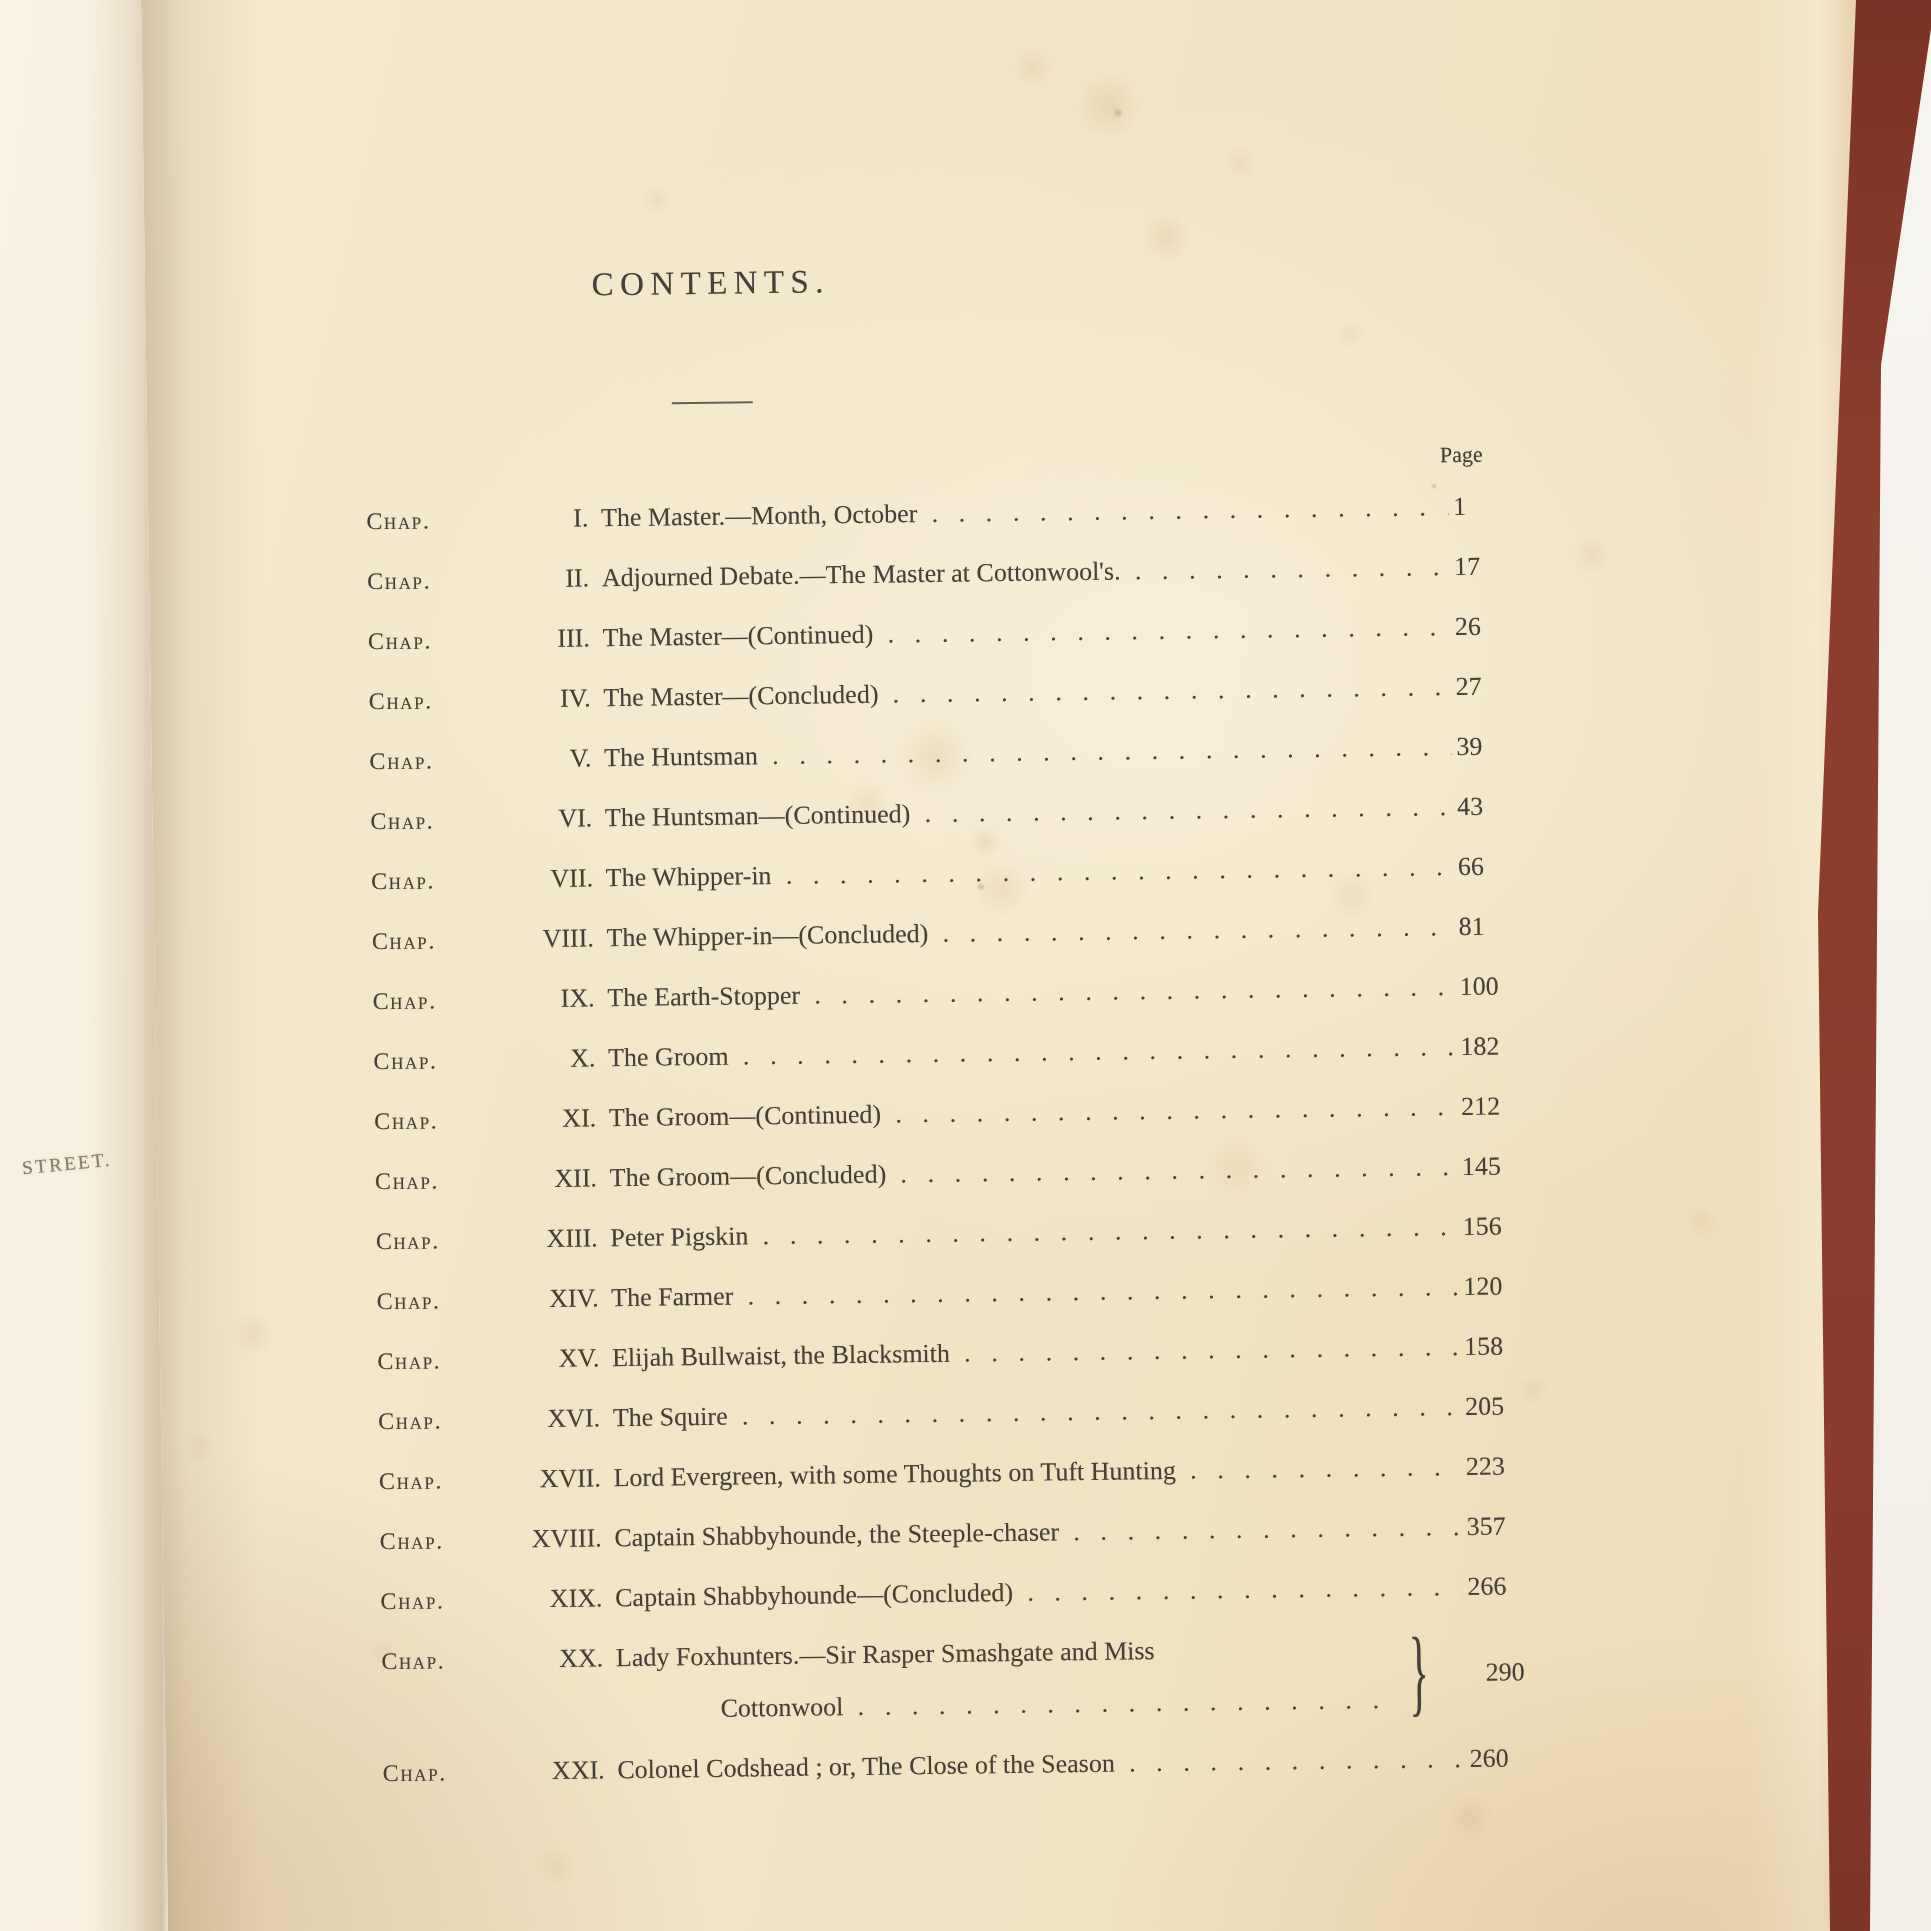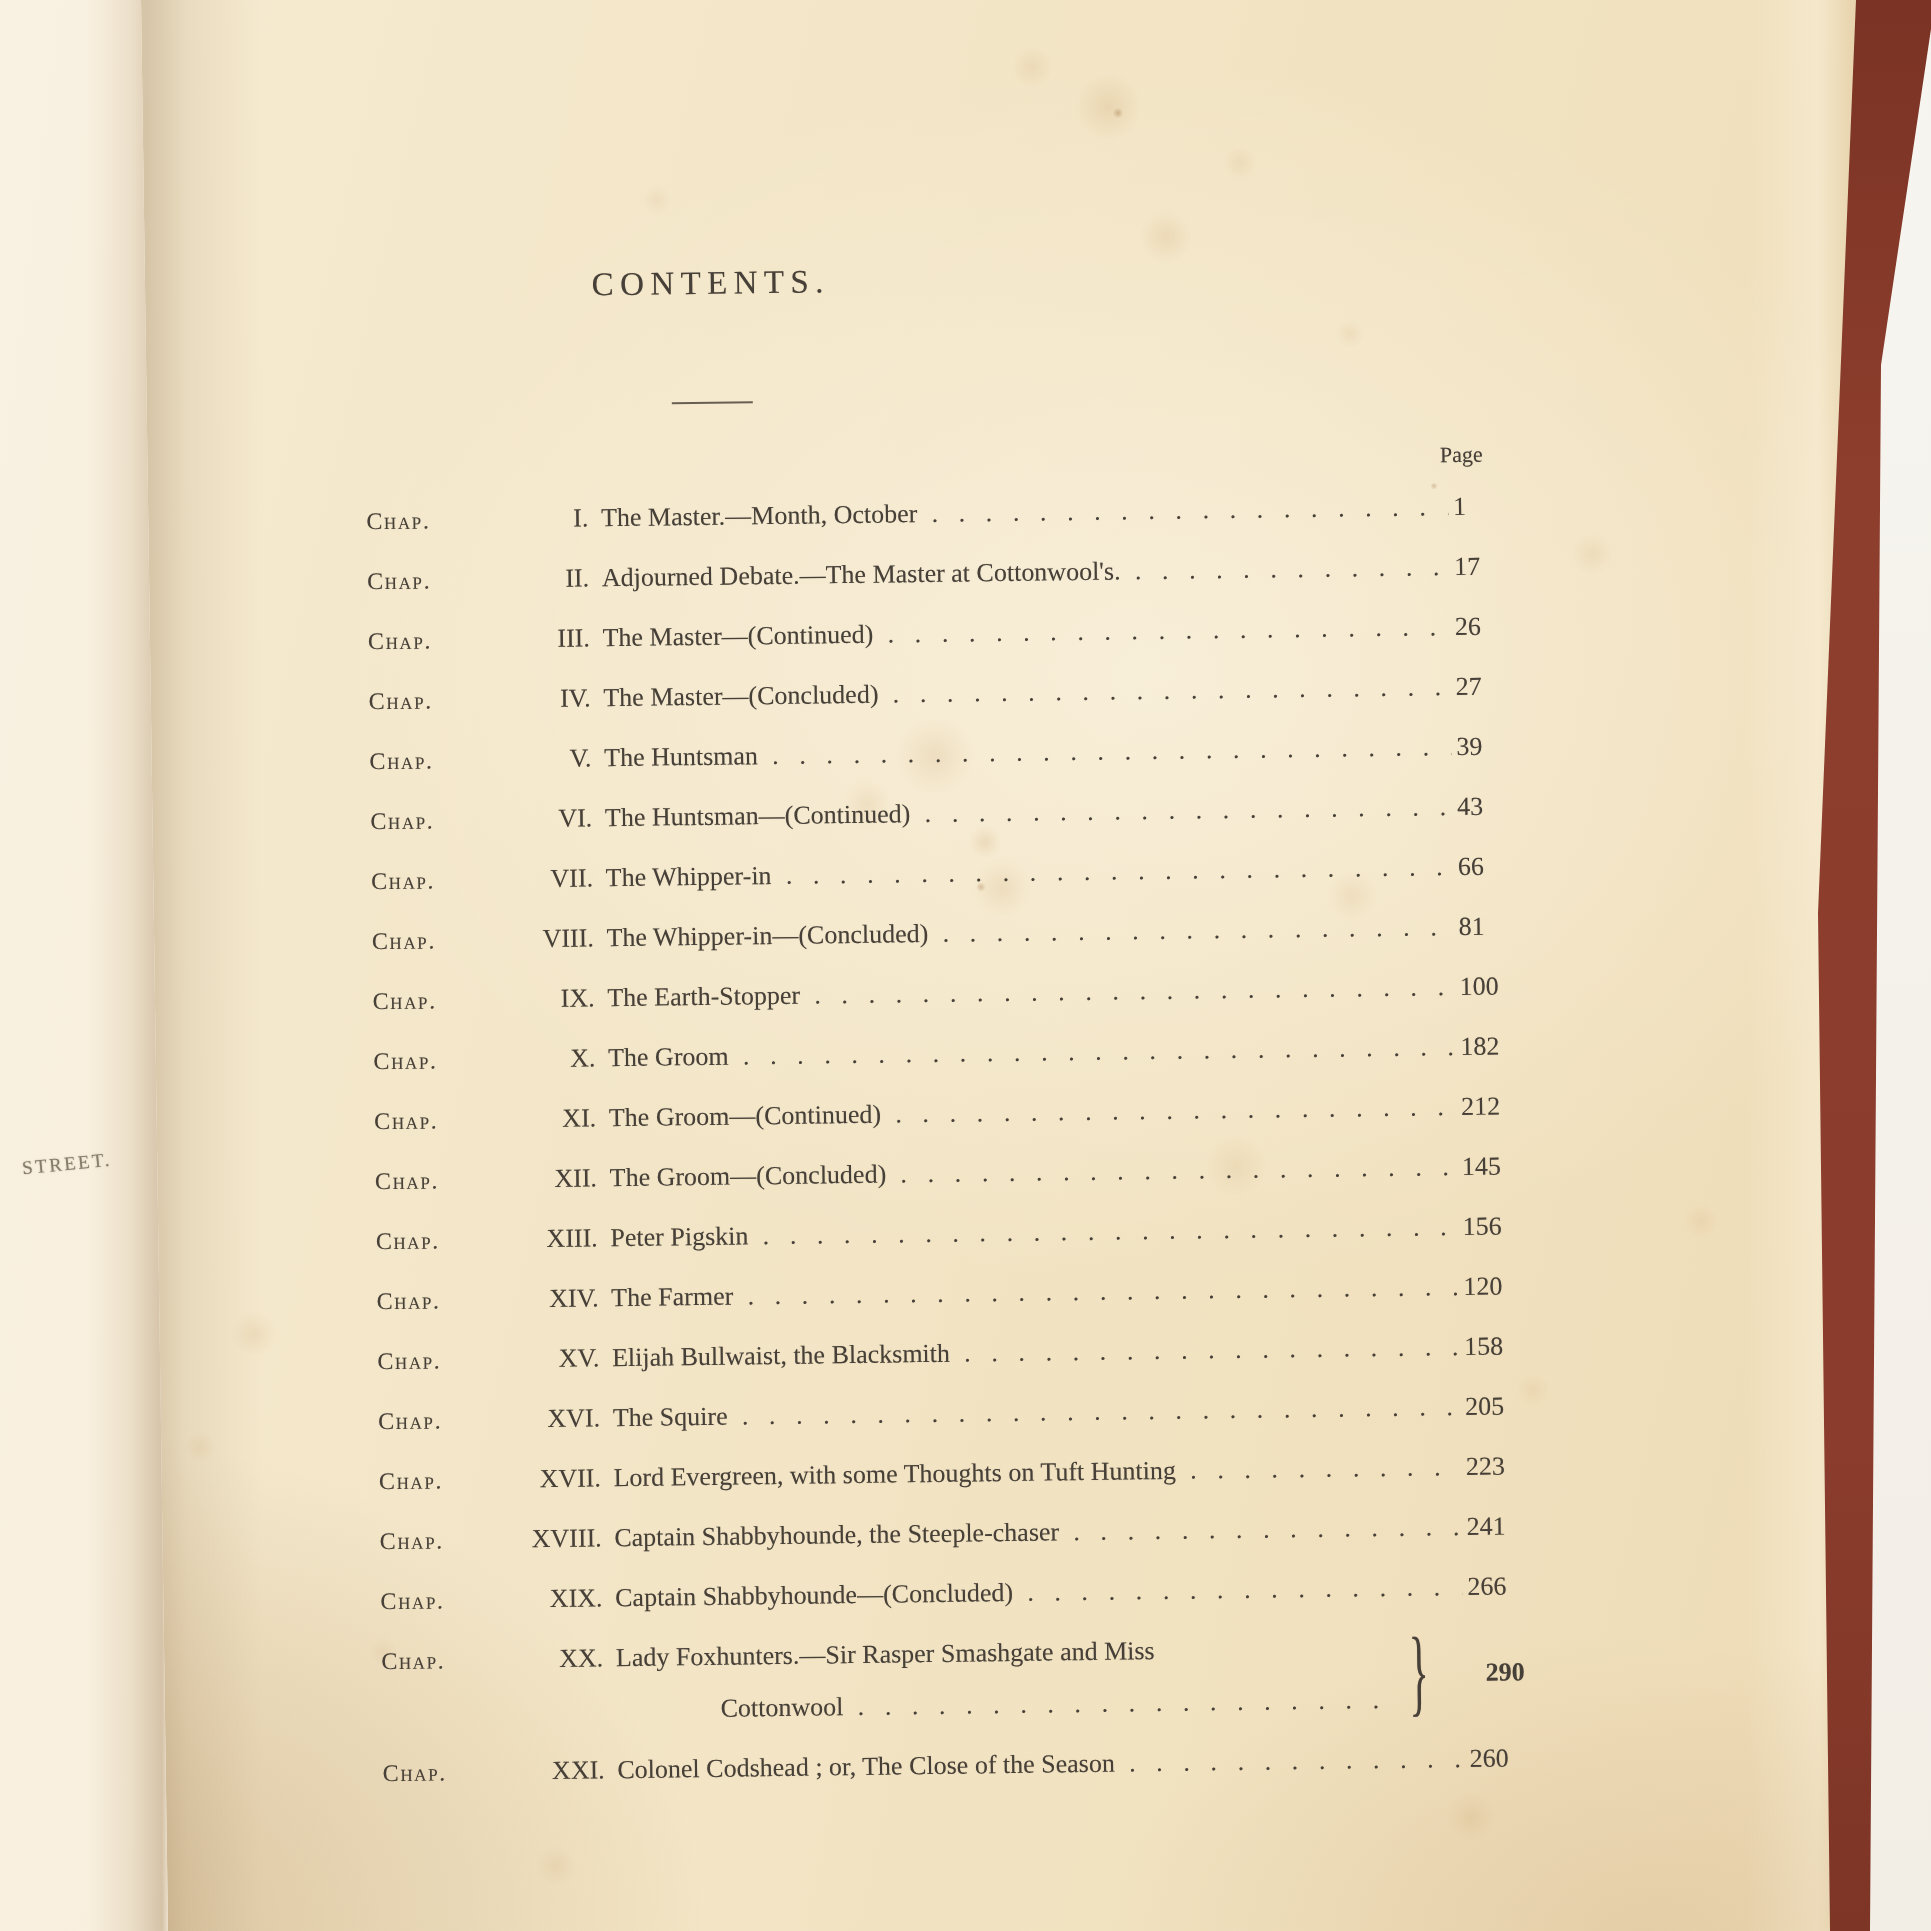--- a/index.html
+++ b/index.html
@@ -84,21 +84,21 @@
   .row-line{display:flex;align-items:baseline;line-height:30px;}
   .chap{flex:none;width:111px;font-variant:small-caps;letter-spacing:1.6px;font-size:24px;}
   .numeral{flex:none;width:111px;text-align:right;}
   .title{margin-left:12.7px;white-space:nowrap;}
   .leader{flex:1;min-width:0;overflow:hidden;white-space:nowrap;letter-spacing:20.6px;margin:0 4.8px 0 14.3px;}
   .pagenum{flex:none;width:56px;text-align:left;}
 
   .two-line{display:block;position:relative;padding-right:119px;margin-bottom:30px;}
   .two-line .row-line{margin-bottom:22px;}
   .two-line .second{padding-left:326px;margin-bottom:0;}
-  .two-line .pagenum{position:absolute;right:0;top:50%;transform:translateY(-50%);width:auto;font-weight:bold;}
+  .two-line .pagenum{position:absolute;right:0;top:50%;transform:translateY(-50%);width:auto;}
   .brace{
     position:absolute;right:94px;top:50%;
     transform:translateY(-52%) scale(.8,1.9);
     font-size:51px;line-height:51px;
   }
 </style>
 </head>
 <body>
 
 <div id="photo">
@@ -233,21 +233,21 @@
           <span class="numeral">XVII.</span>
           <span class="title">Lord Evergreen, with some Thoughts on Tuft Hunting</span>
           <span class="leader">................................................</span>
           <span class="pagenum">223</span>
         </div>
         <div class="toc-row">
           <span class="chap">Chap.</span>
           <span class="numeral">XVIII.</span>
           <span class="title">Captain Shabbyhounde, the Steeple-chaser</span>
           <span class="leader">................................................</span>
-          <span class="pagenum">241</span>
+          <span class="pagenum">357</span>
         </div>
         <div class="toc-row">
           <span class="chap">Chap.</span>
           <span class="numeral">XIX.</span>
           <span class="title">Captain Shabbyhounde—(Concluded)</span>
           <span class="leader">................................................</span>
           <span class="pagenum">266</span>
         </div>
         <div class="toc-row two-line">
           <div class="row-line">

